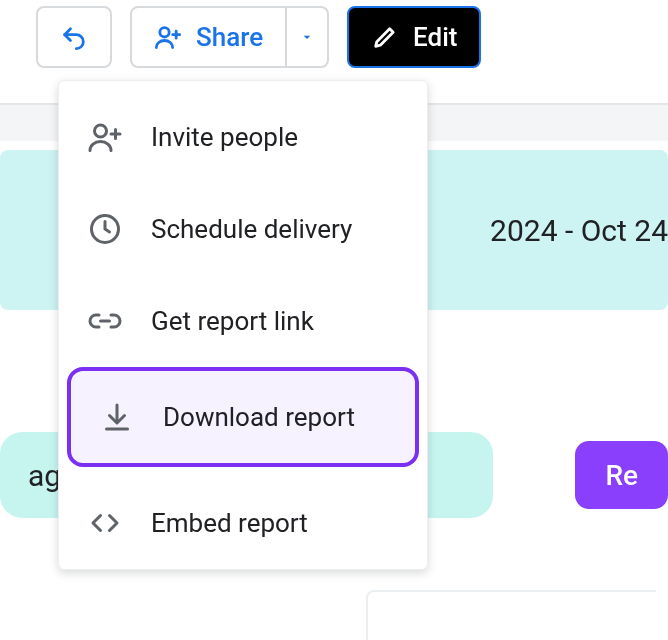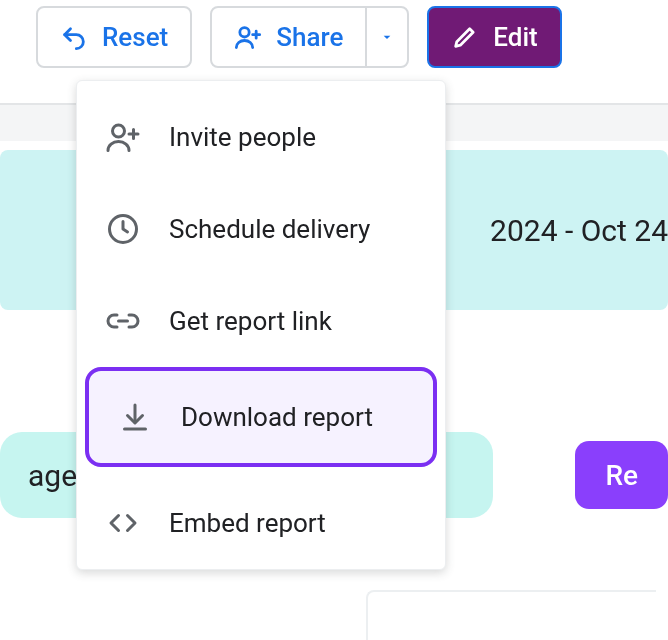--- a/index.html
+++ b/index.html
@@ -30,21 +30,21 @@
     cursor: pointer;
     padding: 0 22px;
     white-space: nowrap;
   }
   .btn-outline {
     background: #fff;
     border: 2px solid #d7dadd;
     color: #1a73e8;
   }
   .btn-primary {
-    background: #701a75;
+    background: #000000;
     border: 2px solid #1a73e8;
     color: #fff;
   }
   .split {
     display: inline-flex;
   }
   .split .main { border-top-right-radius: 0; border-bottom-right-radius: 0; }
   .split .caret {
     border-top-left-radius: 0; border-bottom-left-radius: 0;
     margin-left: -2px; padding: 0 12px;
@@ -115,21 +115,21 @@
     top: 590px; right: 12px;
     width: 290px; height: 50px;
     border-left: 2px solid #eceff1;
     border-top: 2px solid #eceff1;
     border-radius: 8px 0 0 0;
   }
 
   
   .menu {
     position: absolute;
-    top: 80px; left: 76px;
+    top: 80px; left: 58px;
     width: 370px;
     background: #fff;
     border: 1px solid #eceef0;
     border-radius: 6px;
     box-shadow: 0 3px 10px rgba(60,64,67,.2);
     padding: 10px 0 0 0;
   }
   .menu-item {
     display: flex;
     align-items: center;
@@ -174,21 +174,20 @@
 
 <div class="toolbar">
 
   <div class="btn btn-outline">
     <span class="icon">
       <svg viewBox="0 0 24 24" fill="none" stroke="#1a73e8" stroke-width="2.4" stroke-linecap="round" stroke-linejoin="round">
         <path d="M4 10h10a6 6 0 0 1 0 12"></path>
         <path d="M9 5l-5 5 5 5"></path>
       </svg>
     </span>
-    <span>Reset</span>
   </div>
 
   <div class="split">
     <div class="btn btn-outline main">
       <span class="icon">
         <svg viewBox="0 0 24 24" fill="none" stroke="#1a73e8" stroke-width="2.4" stroke-linecap="round" stroke-linejoin="round">
           <circle cx="9" cy="8" r="4"></circle>
           <path d="M2 21c0-3.3 3.1-6 7-6s7 2.7 7 6"></path>
           <path d="M19 7v6M16 10h6"></path>
         </svg>

